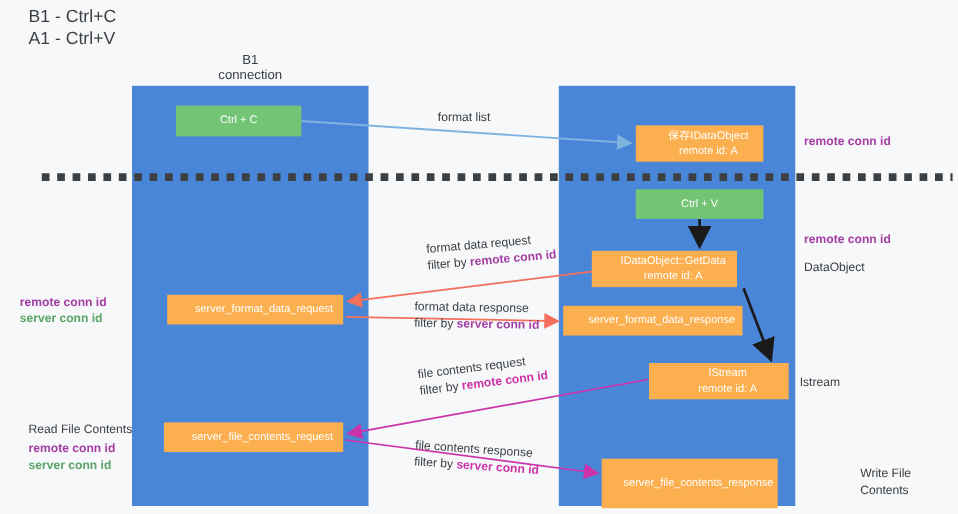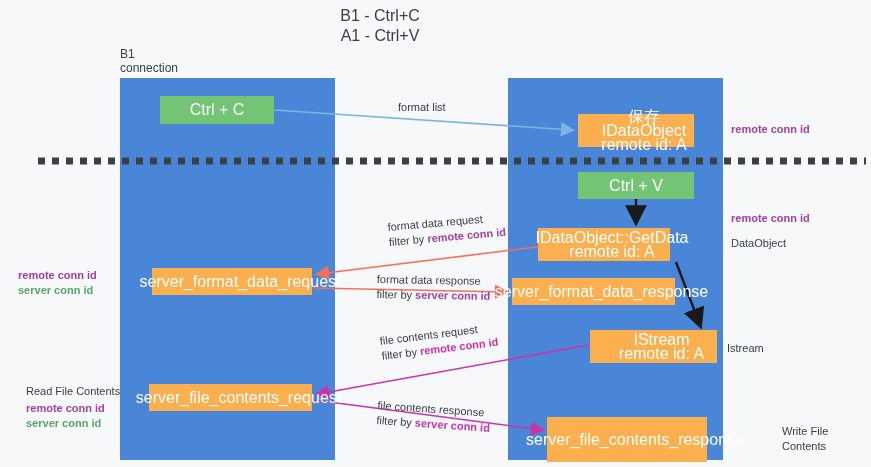--- a/index.html
+++ b/index.html
@@ -16,35 +16,35 @@
   #wires{position:absolute;left:0;top:0;width:871px;height:467px;z-index:1;}
 
   
   .lane{position:absolute;background:#4a86d8;z-index:0;}
   .lane-b1{left:120px;top:78px;width:215px;height:382px;}
   .lane-a1{left:508px;top:78px;width:215px;height:382px;}
 
   
   .title{
     position:absolute;left:0;top:6px;width:760px;
-    text-align:center;color:#3c4043;font-size:16px;line-height:20px;
-    z-index:4;white-space:pre-line;
+    text-align:left;color:#3c4043;font-size:16px;line-height:20px;
+    z-index:4;white-space:pre-line;padding-left:26px;
   }
   .lane-head{
-    position:absolute;color:#3c4043;
+    position:absolute;text-align:center;color:#3c4043;
     font-size:12px;line-height:14px;z-index:4;white-space:pre-line;
   }
   .head-b1{left:120px;top:47px;width:215px;}
   .head-a1{left:508px;top:47px;width:215px;}
 
   
   .node{
     position:absolute;z-index:3;
     display:flex;align-items:center;justify-content:center;
-    text-align:center;color:#ffffff;font-size:16px;line-height:14px;
+    text-align:center;color:#ffffff;font-size:10px;line-height:14px;
     white-space:pre-line;box-sizing:border-box;
   }
   .green{background:#74c476;}
   .orange{background:#fcaf4e;padding-left:16px;}
 
   .n-ctrlc   {left:160px;top:96px; width:114px;height:28px;}
   .n-save    {left:578px;top:114px;width:116px;height:33px;}
   .n-ctrlv   {left:578px;top:172px;width:116px;height:27px;}
   .n-getdata {left:538px;top:228px;width:132px;height:33px;}
   .n-sfdreq  {left:152px;top:268px;width:160px;height:27px;}

